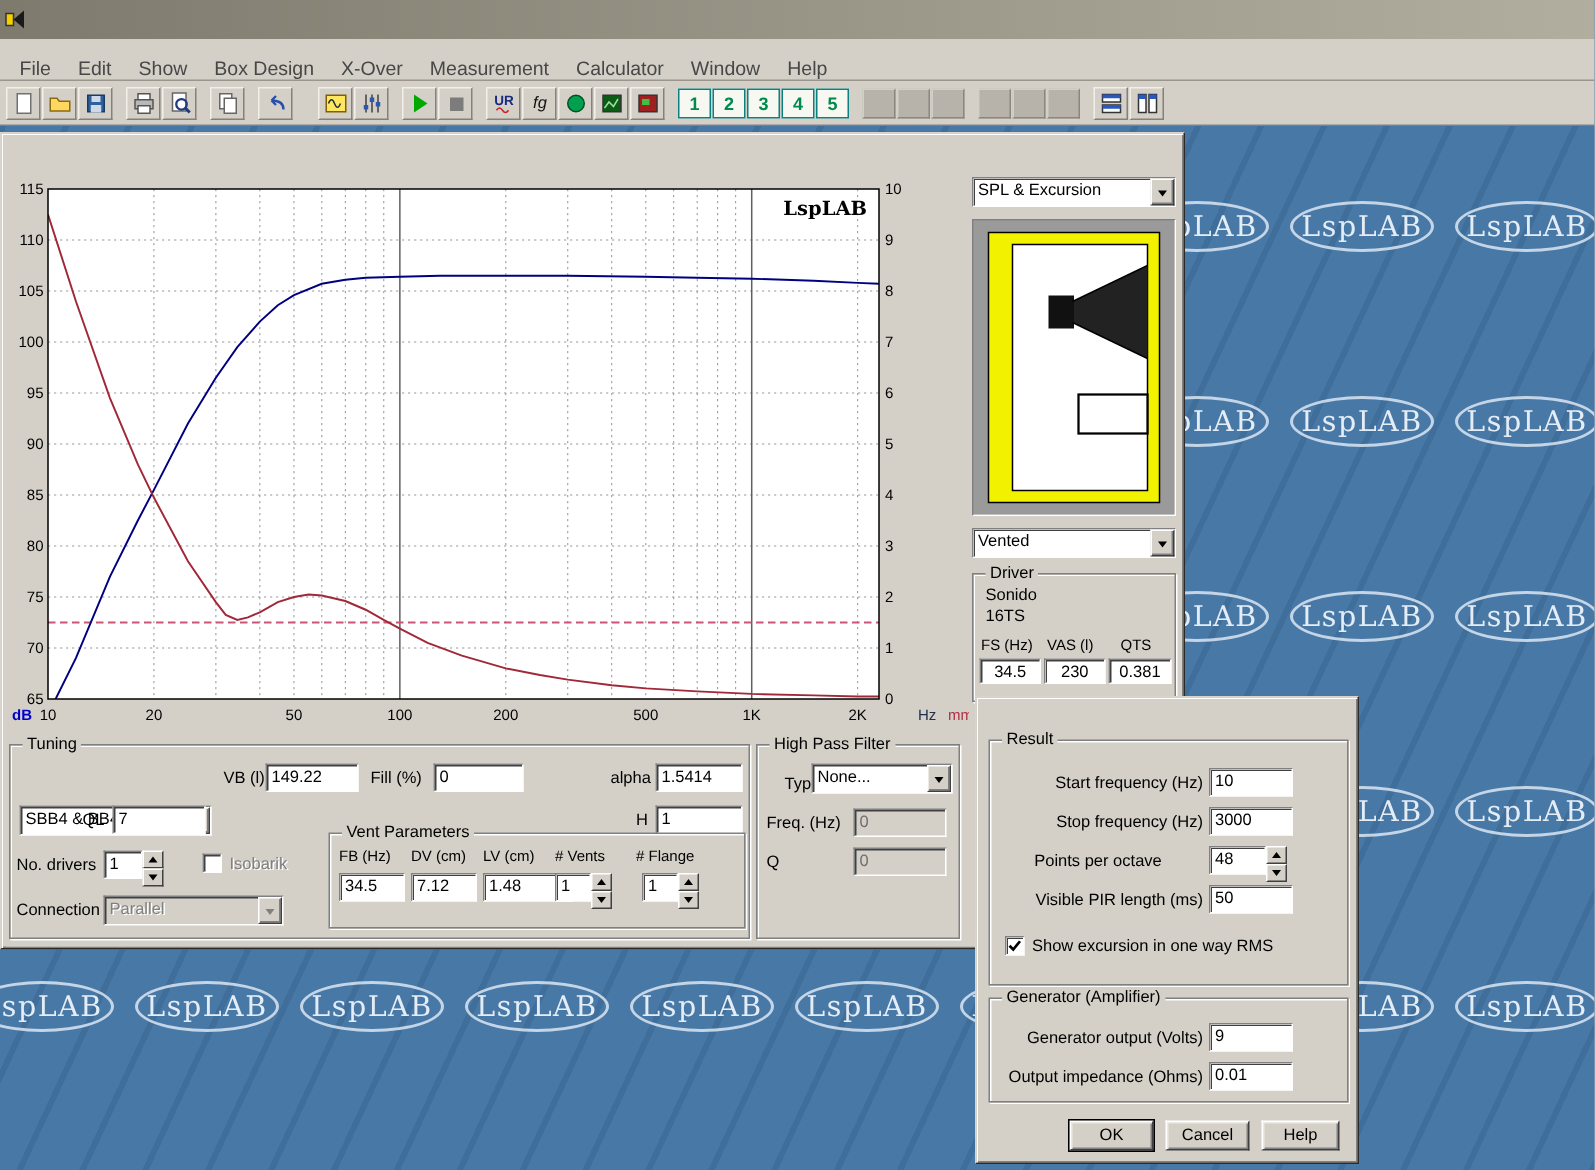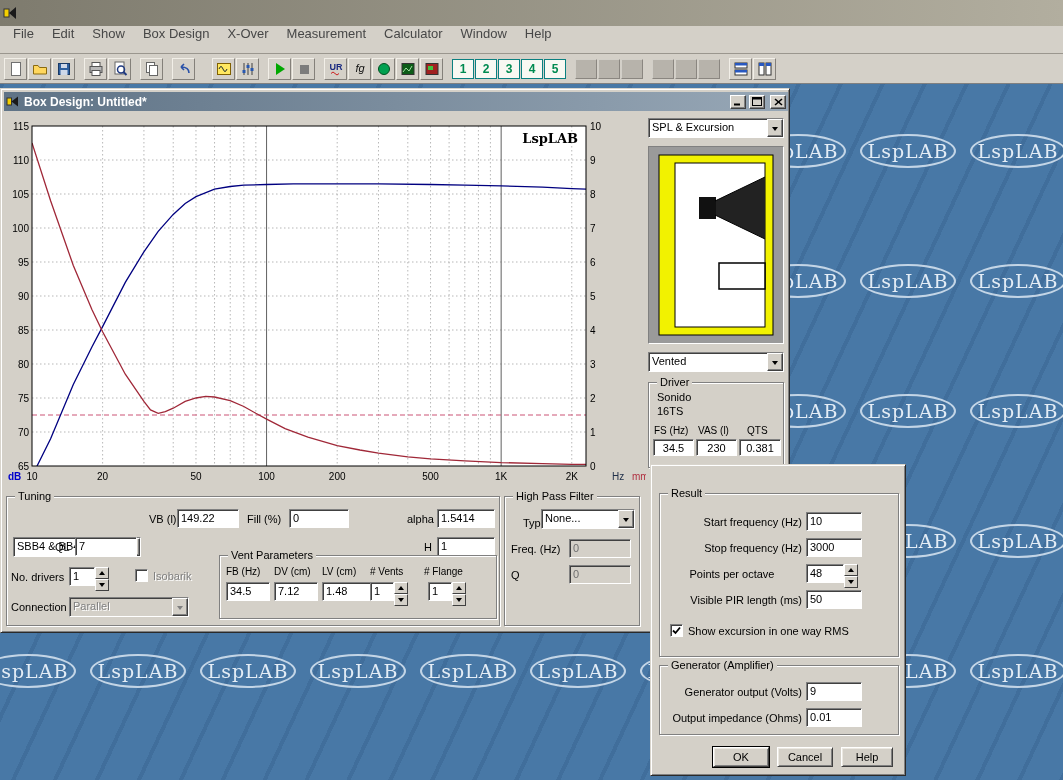--- a/index.html
+++ b/index.html
@@ -31,21 +31,21 @@
   .btn{background:#d4d0c8;border:1px solid;border-color:#fff #404040 #404040 #fff;box-shadow:inset 1px 1px 0 #ece9e2,inset -1px -1px 0 #808080;font-size:11px;color:#000;display:flex;align-items:center;justify-content:center;}
   .btn.default{outline:1px solid #000;}
   .titlebar{display:flex;align-items:center;gap:3px;padding:0 2px;}
   .tb-text{font-weight:bold;font-size:12px;color:#fff;flex:1;white-space:nowrap;overflow:hidden;}
   .wbtn{width:16px;height:14px;background:#d4d0c8;border:1px solid;border-color:#fff #404040 #404040 #fff;box-shadow:inset -1px -1px 0 #808080;display:flex;align-items:center;justify-content:center;}
   .main-titlebar{background:linear-gradient(90deg,#7e7b6e,#b2ae9f);}
   .main-titlebar .tb-text{font-size:13px;}
   .child-titlebar{background:linear-gradient(90deg,#5f7386,#97a7b6);}
   .dlg-titlebar{background:linear-gradient(90deg,#c7c7c4,#f1f1ee);}
   .dlg-titlebar .tb-text{color:#000080;}
-  .menubar{background:#d4d0c8;border-bottom:1px solid #9a968e;display:flex;align-items:flex-start;padding-left:4px;}
+  .menubar{background:#d4d0c8;border-bottom:1px solid #9a968e;display:flex;align-items:flex-end;padding-left:4px;}
   .menu-item{display:inline-block;padding:0 9px;font-size:13px;color:#474747;}
   .toolbar{background:#d4d0c8;border-bottom:1px solid #808080;display:flex;align-items:center;padding-left:4px;gap:1px;}
   .tb-btn{width:23px;height:22px;display:flex;align-items:center;justify-content:center;background:#d4d0c8;border:1px solid;border-color:#f2efe8 #84807a #84807a #f2efe8;}
   .tb-btn.preset{width:22px;height:20px;background:#f8f8f2;border:1px solid #0a8080;color:#008a50;font-weight:bold;font-size:12px;}
   .tb-blank{width:22px;height:20px;background:#b7b3ab;border:1px solid;border-color:#d2cfc8 #8a8680 #8a8680 #d2cfc8;}
   .sep{width:7px;height:1px;}
   .wp-logo{position:absolute;width:96px;height:34px;border:2px solid rgba(226,236,246,.8);border-radius:50%;color:#e4edf6;font-family:"DejaVu Serif","Liberation Serif",serif;font-size:19px;display:flex;align-items:center;justify-content:center;letter-spacing:1px;}
   #wallpaper{background:#4878a6;background-image:repeating-linear-gradient(115deg,rgba(24,58,100,.16) 0 4px,rgba(255,255,255,0) 4px 38px);overflow:hidden;}
 </style>
 </head>
@@ -270,44 +270,20 @@
         <svg width="16" height="16">
           <rect x="2" y="2" width="5" height="12" fill="#fff" stroke="#333"></rect>
           <rect x="2" y="2" width="5" height="3" fill="#2858c0"></rect>
           <rect x="9" y="2" width="5" height="12" fill="#fff" stroke="#333"></rect>
           <rect x="9" y="2" width="5" height="3" fill="#2858c0"></rect>
         </svg>
       </div>
   </div>
 
   <div class="abs winframe" style="left:0;top:88px;width:790px;height:545px;z-index:10;">
-    <div class="abs titlebar child-titlebar" style="left:3px;top:3px;width:784px;height:19px;">
-      <svg width="15" height="15">
-          <rect x="1" y="4" width="4.5" height="7" fill="#f5d000" stroke="#333"></rect>
-          <polygon points="5.5,7.5 12,2.5 12,12.5" fill="#1a1a1a"></polygon>
-        </svg>
-      <span class="tb-text">Box Design: Untitled*</span>
-      <span class="wbtn">
-          <svg width="10" height="9">
-            <rect x="1" y="6.5" width="6" height="2" fill="#000"></rect>
-          </svg>
-        </span>
-      <span class="wbtn">
-          <svg width="10" height="9">
-            <rect x="0.5" y="0.5" width="9" height="8" fill="none" stroke="#000"></rect>
-            <rect x="0.5" y="0.5" width="9" height="2" fill="#000"></rect>
-          </svg>
-        </span>
-      <span class="wbtn" style="margin-left:2px;">
-          <svg width="9" height="8">
-            <line x1="1" y1="1" x2="8" y2="7" stroke="#000" stroke-width="1.6"></line>
-            <line x1="8" y1="1" x2="1" y2="7" stroke="#000" stroke-width="1.6"></line>
-          </svg>
-        </span>
-    </div>
 
     <div class="abs" style="left:3px;top:23px;width:784px;height:519px;background:#d4d0c8;">
 
       <svg id="chart-svg" class="abs" style="left:2px;top:2px;" width="640" height="372">
           <rect x="26" y="12" width="554" height="340" fill="#ffffff"></rect>
           <line x1="26" y1="318" x2="580" y2="318" stroke="#9a9a9a" stroke-width="0.7" stroke-dasharray="1.5,2.5"></line>
           <line x1="26" y1="284" x2="580" y2="284" stroke="#9a9a9a" stroke-width="0.7" stroke-dasharray="1.5,2.5"></line>
           <line x1="26" y1="250" x2="580" y2="250" stroke="#9a9a9a" stroke-width="0.7" stroke-dasharray="1.5,2.5"></line>
           <line x1="26" y1="216" x2="580" y2="216" stroke="#9a9a9a" stroke-width="0.7" stroke-dasharray="1.5,2.5"></line>
           <line x1="26" y1="182" x2="580" y2="182" stroke="#9a9a9a" stroke-width="0.7" stroke-dasharray="1.5,2.5"></line>

